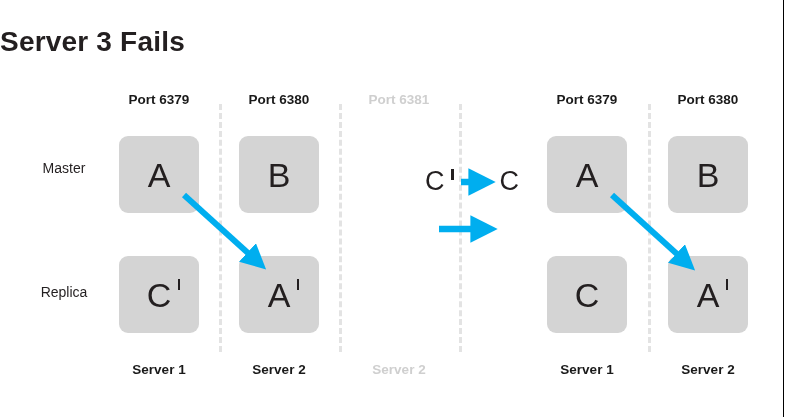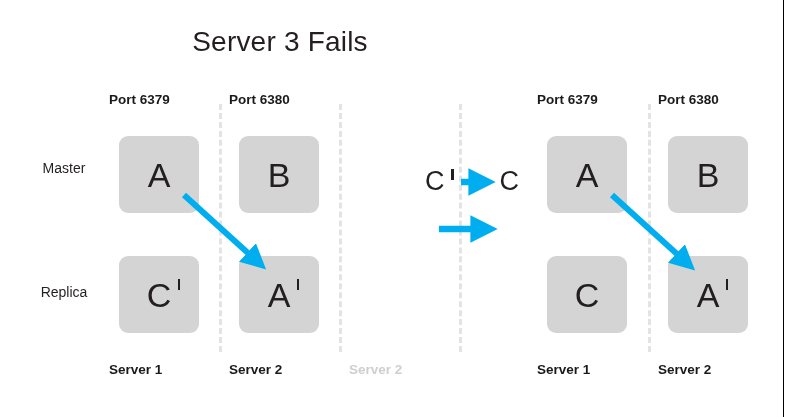--- a/index.html
+++ b/index.html
@@ -30,23 +30,22 @@
     background: #000000;
   }
   .edge-border.right { left: 783px; }
 
   
   .slide-title {
     position: absolute;
     left: 0;
     top: 26px;
     width: 560px;
-    text-align: center;
     font-size: 28px;
-    font-weight: 400;
+    font-weight: 700;
     color: #231f20;
     letter-spacing: .2px;
     white-space: nowrap;
   }
 
   
   .row-label {
     position: absolute;
     left: 12px;
     width: 104px;
@@ -54,20 +53,21 @@
     font-size: 14px;
     font-weight: 400;
     color: #231f20;
   }
   .row-label.master  { top: 160px; }
   .row-label.replica { top: 284px; }
 
   
   .col-head, .col-foot {
     position: absolute;
+    text-align: center;
     font-size: 13.5px;
     font-weight: bold;
     color: #1a1a1a;
     white-space: nowrap;
   }
   .col-head { top: 92px; }
   .col-foot { top: 362px; }
   .col-head.dim, .col-foot.dim { color: #cfcfcf; }
 
   
@@ -149,20 +149,21 @@
 
   <div class="edge-border right"></div>
 
   <div class="slide-title">Server 3 Fails</div>
 
   <div class="row-label replica">Replica</div>
   <div class="row-label master">Master</div>
 
   <div class="col-head" style="left:109px; width:100px;">Port 6379</div>
   <div class="col-head" style="left:229px; width:100px;">Port 6380</div>
+  <div class="col-head dim" style="left:349px; width:100px;">Port 6381</div>
 
   <div class="divider" style="left:219px;"></div>
   <div class="divider" style="left:339px;"></div>
   <div class="divider" style="left:459px;"></div>
 
   <div class="node" style="left:119px; top:136px;">
     <span class="glyph">A</span>
   </div>
   <div class="node" style="left:239px; top:136px;">
     <span class="glyph">B</span>

